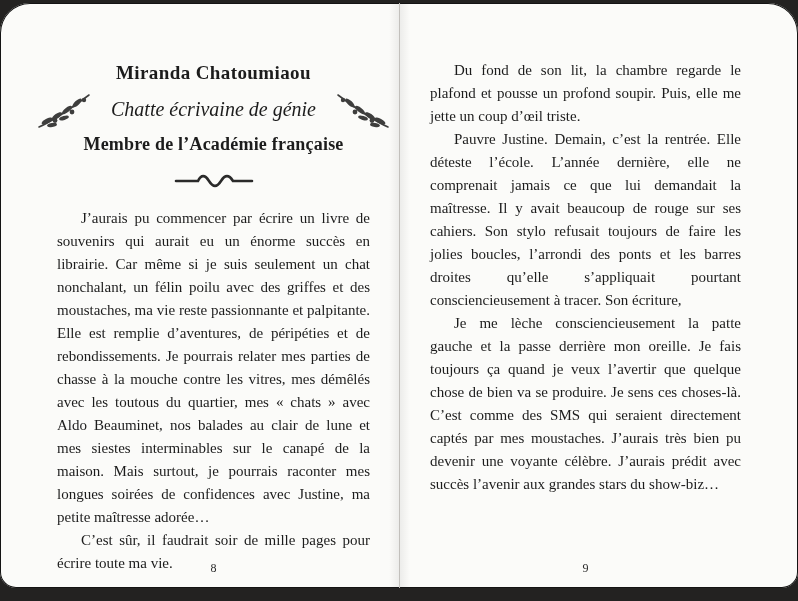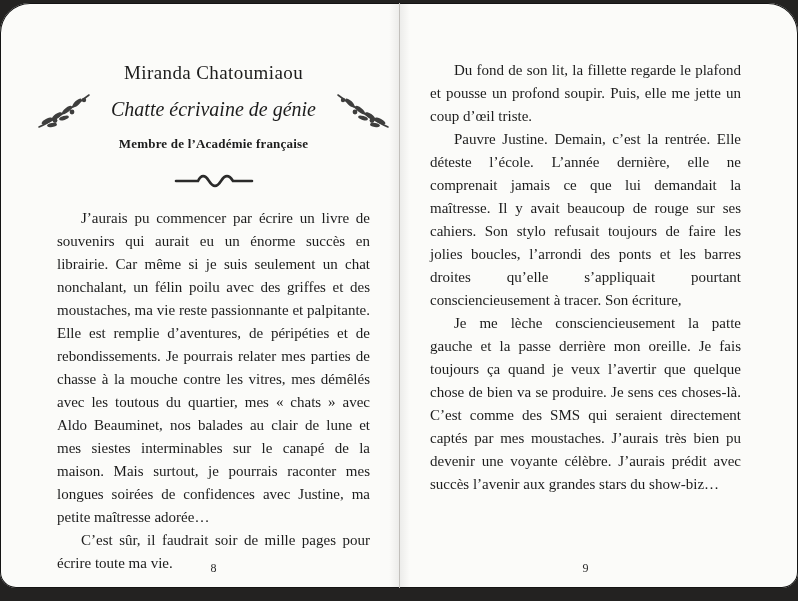--- a/index.html
+++ b/index.html
@@ -37,28 +37,28 @@
   .page.right{left:399px;}
   .page-inner{
     position:relative;height:100%;
     box-sizing:border-box;
   }
   .page.left .page-inner{padding:58px 29px 0 57px;}
   .page.right .page-inner{padding:52px 57px 0 31px;}
 
   .heading{ text-align:center; position:relative; }
   .book-title{
-    font-size:19px;font-weight:normal;letter-spacing:.4px;
+    font-size:19px;font-weight:bold;letter-spacing:.4px;
     margin:0;line-height:24px;
   }
   .book-subtitle{
     font-size:20px;font-style:italic;margin:14px 0 0 0;line-height:20px;
   }
   .book-affiliation{
-    font-size:13px;font-weight:bold;margin:16px 0 0 0;line-height:18px;letter-spacing:.2px;
+    font-size:18px;font-weight:bold;margin:16px 0 0 0;line-height:18px;letter-spacing:.2px;
   }
   .branch{position:absolute;top:28px;opacity:.92;}
   .branch.left-branch{left:-22px;}
   .branch.right-branch{right:-22px;transform:scaleX(-1);}
   .divider{
     text-align:center;margin:20px 0 14px 0;
   }
   .body-text{
     text-align:justify;
     font-size:15px;line-height:23px;
@@ -126,21 +126,21 @@
           <p>C’est sûr, il faudrait soir de mille pages pour écrire toute ma vie.</p>
         </div>
 
         <div class="page-number">8</div>
       </div>
     </div>
 
     <div class="page right">
       <div class="page-inner">
         <div class="body-text">
-          <p>Du fond de son lit, la fillette regarde le plafond et pousse un profond soupir. Puis, elle me jette un coup d’œil triste.</p>
+          <p>Du fond de son lit, la chambre regarde le plafond et pousse un profond soupir. Puis, elle me jette un coup d’œil triste.</p>
           <p>Pauvre Justine. Demain, c’est la rentrée. Elle déteste l’école. L’année dernière, elle ne comprenait jamais ce que lui demandait la maîtresse. Il y avait beaucoup de rouge sur ses cahiers. Son stylo refusait toujours de faire les jolies boucles, l’arrondi des ponts et les barres droites qu’elle s’appliquait pourtant consciencieusement à tracer. Son écriture,</p>
           <p>Je me lèche consciencieusement la patte gauche et la passe derrière mon oreille. Je fais toujours ça quand je veux l’avertir que quelque chose de bien va se produire. Je sens ces choses-là. C’est comme des SMS qui seraient directement captés par mes moustaches. J’aurais très bien pu devenir une voyante célèbre. J’aurais prédit avec succès l’avenir aux grandes stars du show-biz…</p>
         </div>
 
         <div class="page-number">9</div>
       </div>
     </div>
 
     <div class="spine"></div>
   </div>

